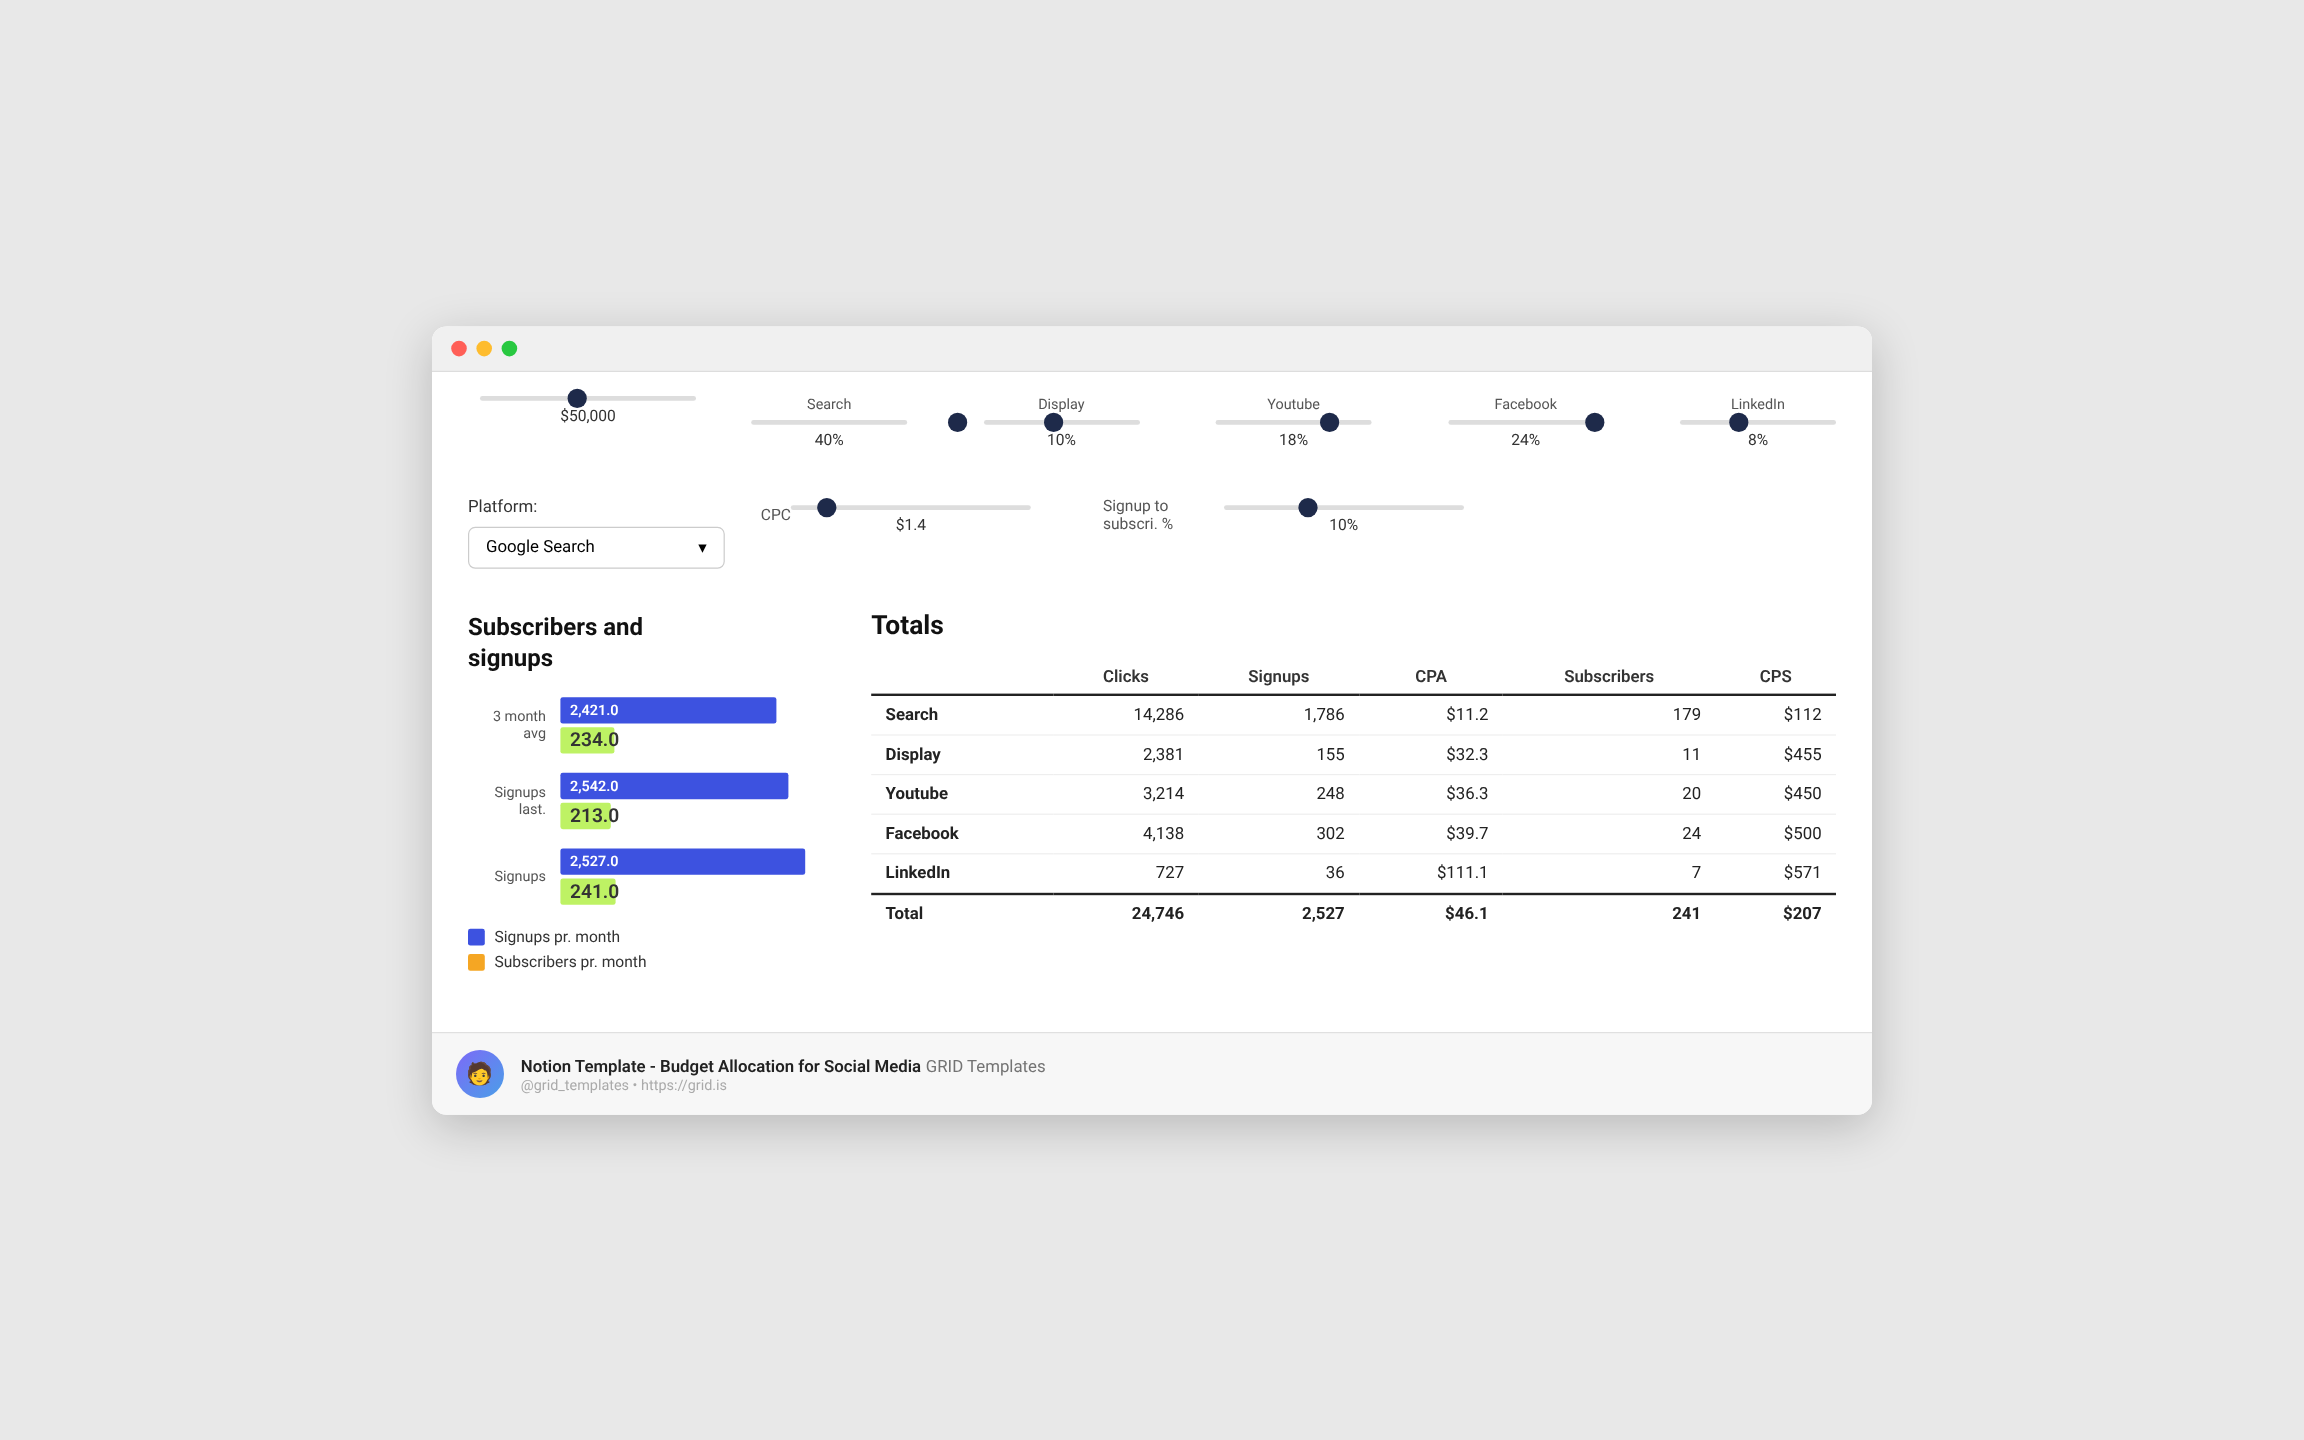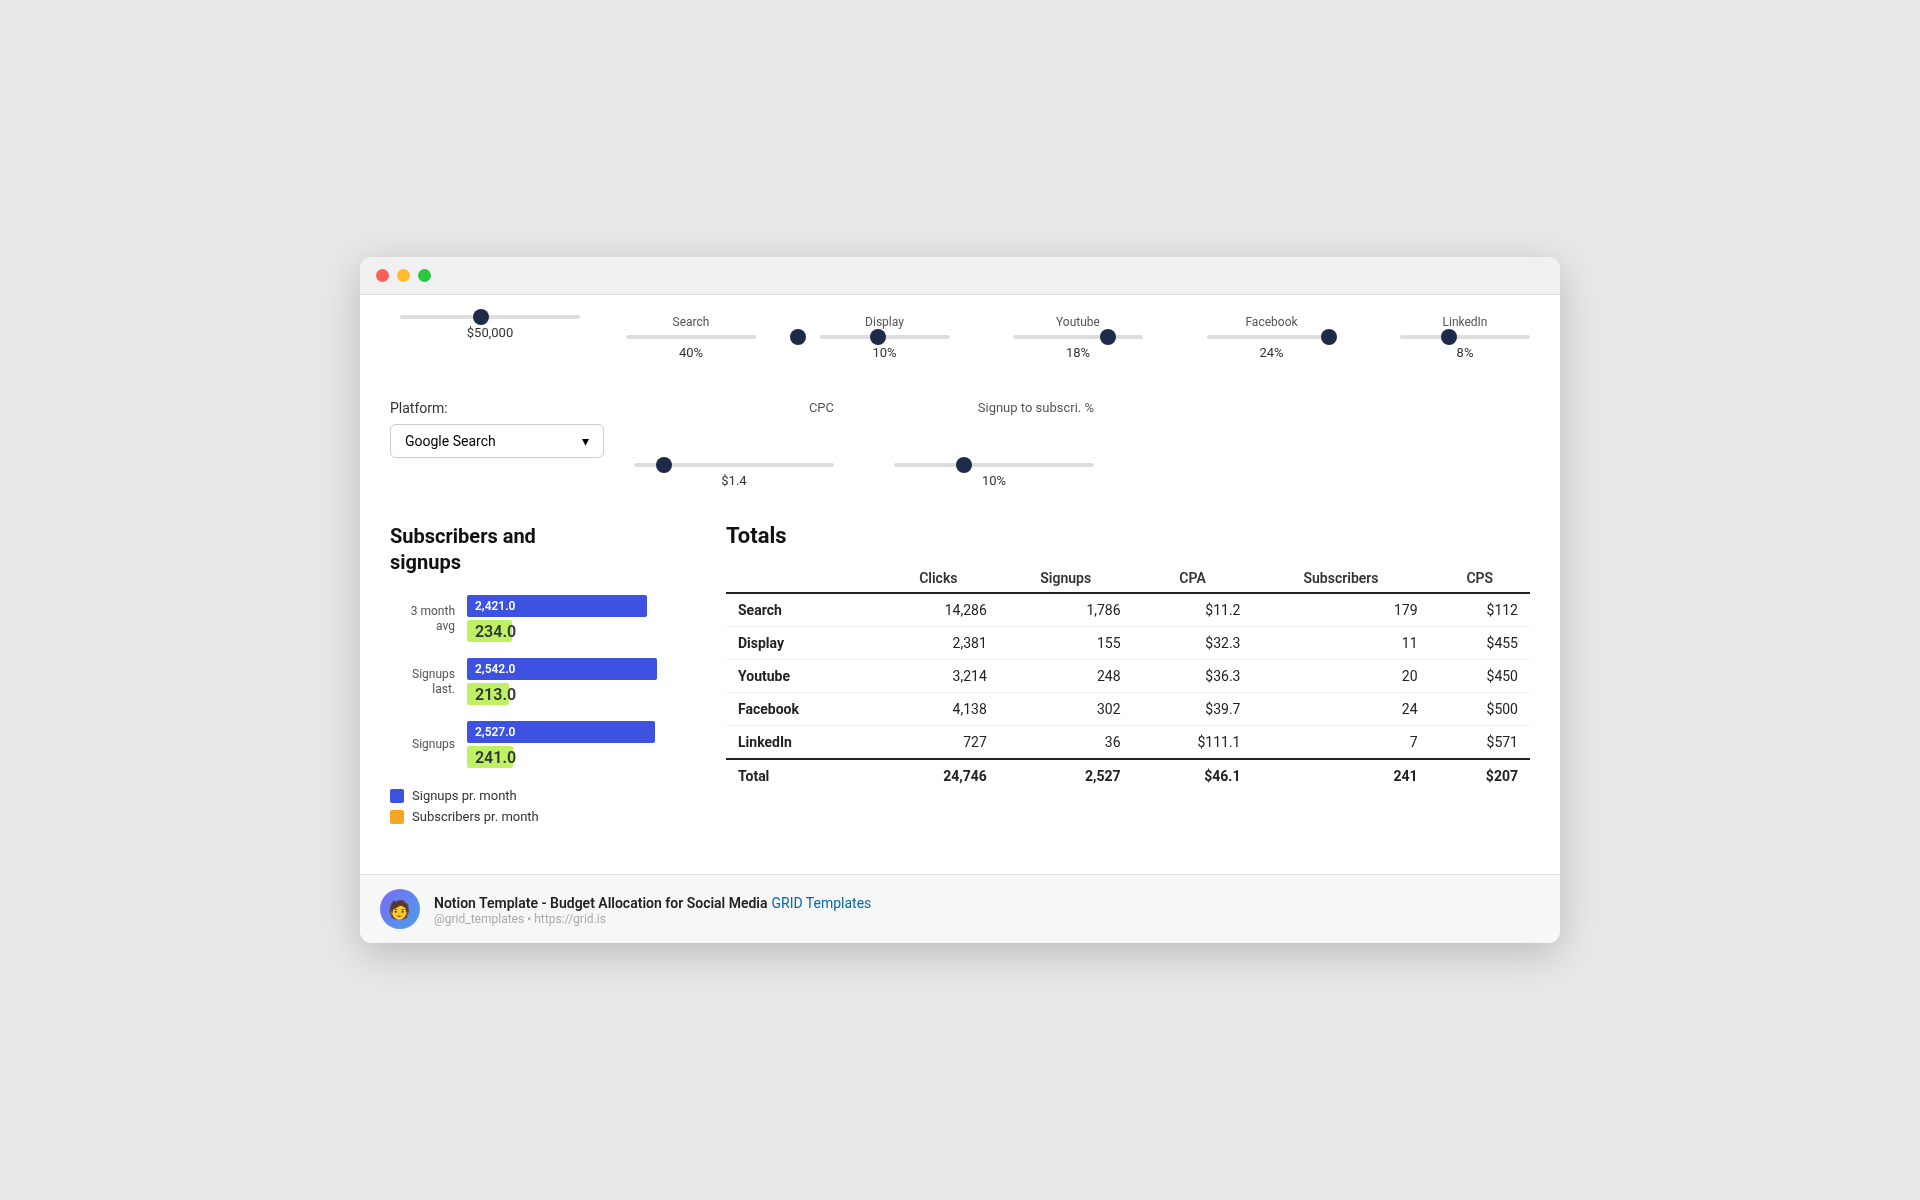--- a/index.html
+++ b/index.html
@@ -130,23 +130,22 @@
       width: 214px;
       background: #fff;
     }
     .platform-metrics {
       display: flex;
       gap: 60px;
       flex: 1;
     }
     .metric-block {
       display: flex;
-      flex-direction: column;
-      align-items: flex-end;
-      gap: 40px;
+      flex-direction: row;
+      align-items: center;
     }
     .metric-label {
       font-size: 13px;
       color: #555;
       margin-bottom: 8px;
     }
     .slider-track-wide {
       width: 200px;
     }
 
@@ -278,21 +277,21 @@
       font-size: 18px;
     }
     .footer-text { }
     .footer-title {
       font-size: 14px;
       font-weight: 600;
       color: #222;
     }
     .footer-brand {
       font-size: 14px;
-      color: #0369a1;
+      color: #737373;
     }
     .footer-sub {
       font-size: 12px;
       color: #aaa;
     }
   </style>
 </head>
 <body>
 
 <div class="window">
@@ -421,21 +420,21 @@
       </div>
       <div class="bar-row">
         <div class="bar bar-orange" style="width:42px;">213.0</div>
       </div>
     </div>
   </div>
             <div class="bar-group">
     <span class="bar-row-label">Signups</span>
     <div class="bars-stack">
       <div class="bar-row">
-        <div class="bar bar-blue" style="width:188px;">2,527.0</div>
+        <div class="bar bar-blue" style="width:204px;">2,527.0</div>
       </div>
       <div class="bar-row">
         <div class="bar bar-orange" style="width:46px;">241.0</div>
       </div>
     </div>
   </div>
           </div>
         <div class="legend">
 
         <div class="legend-item">

